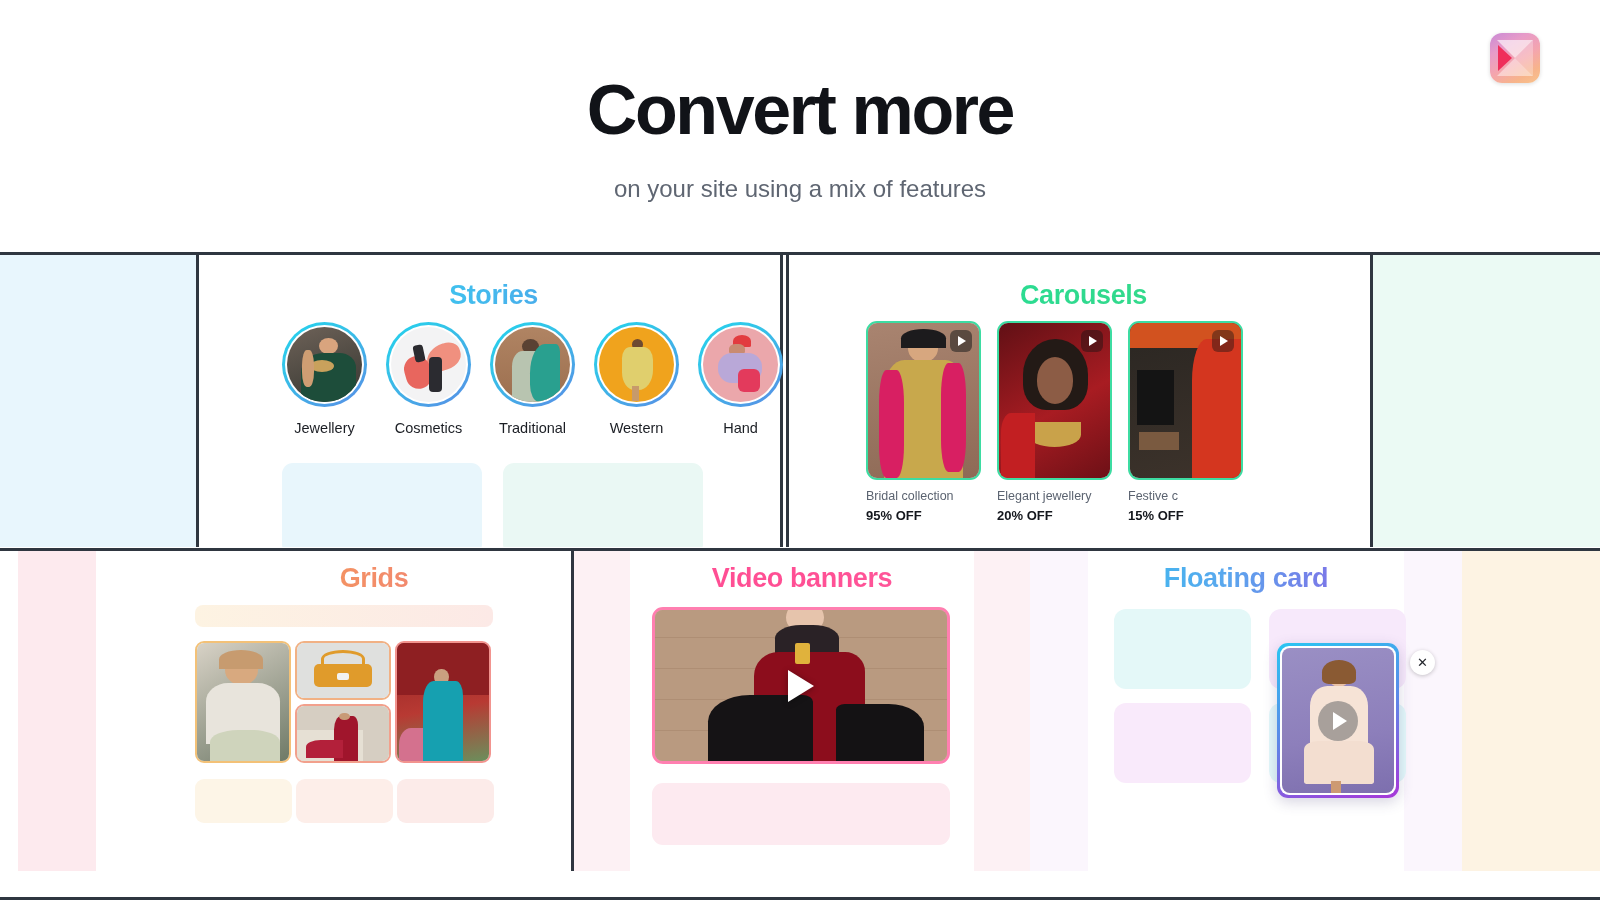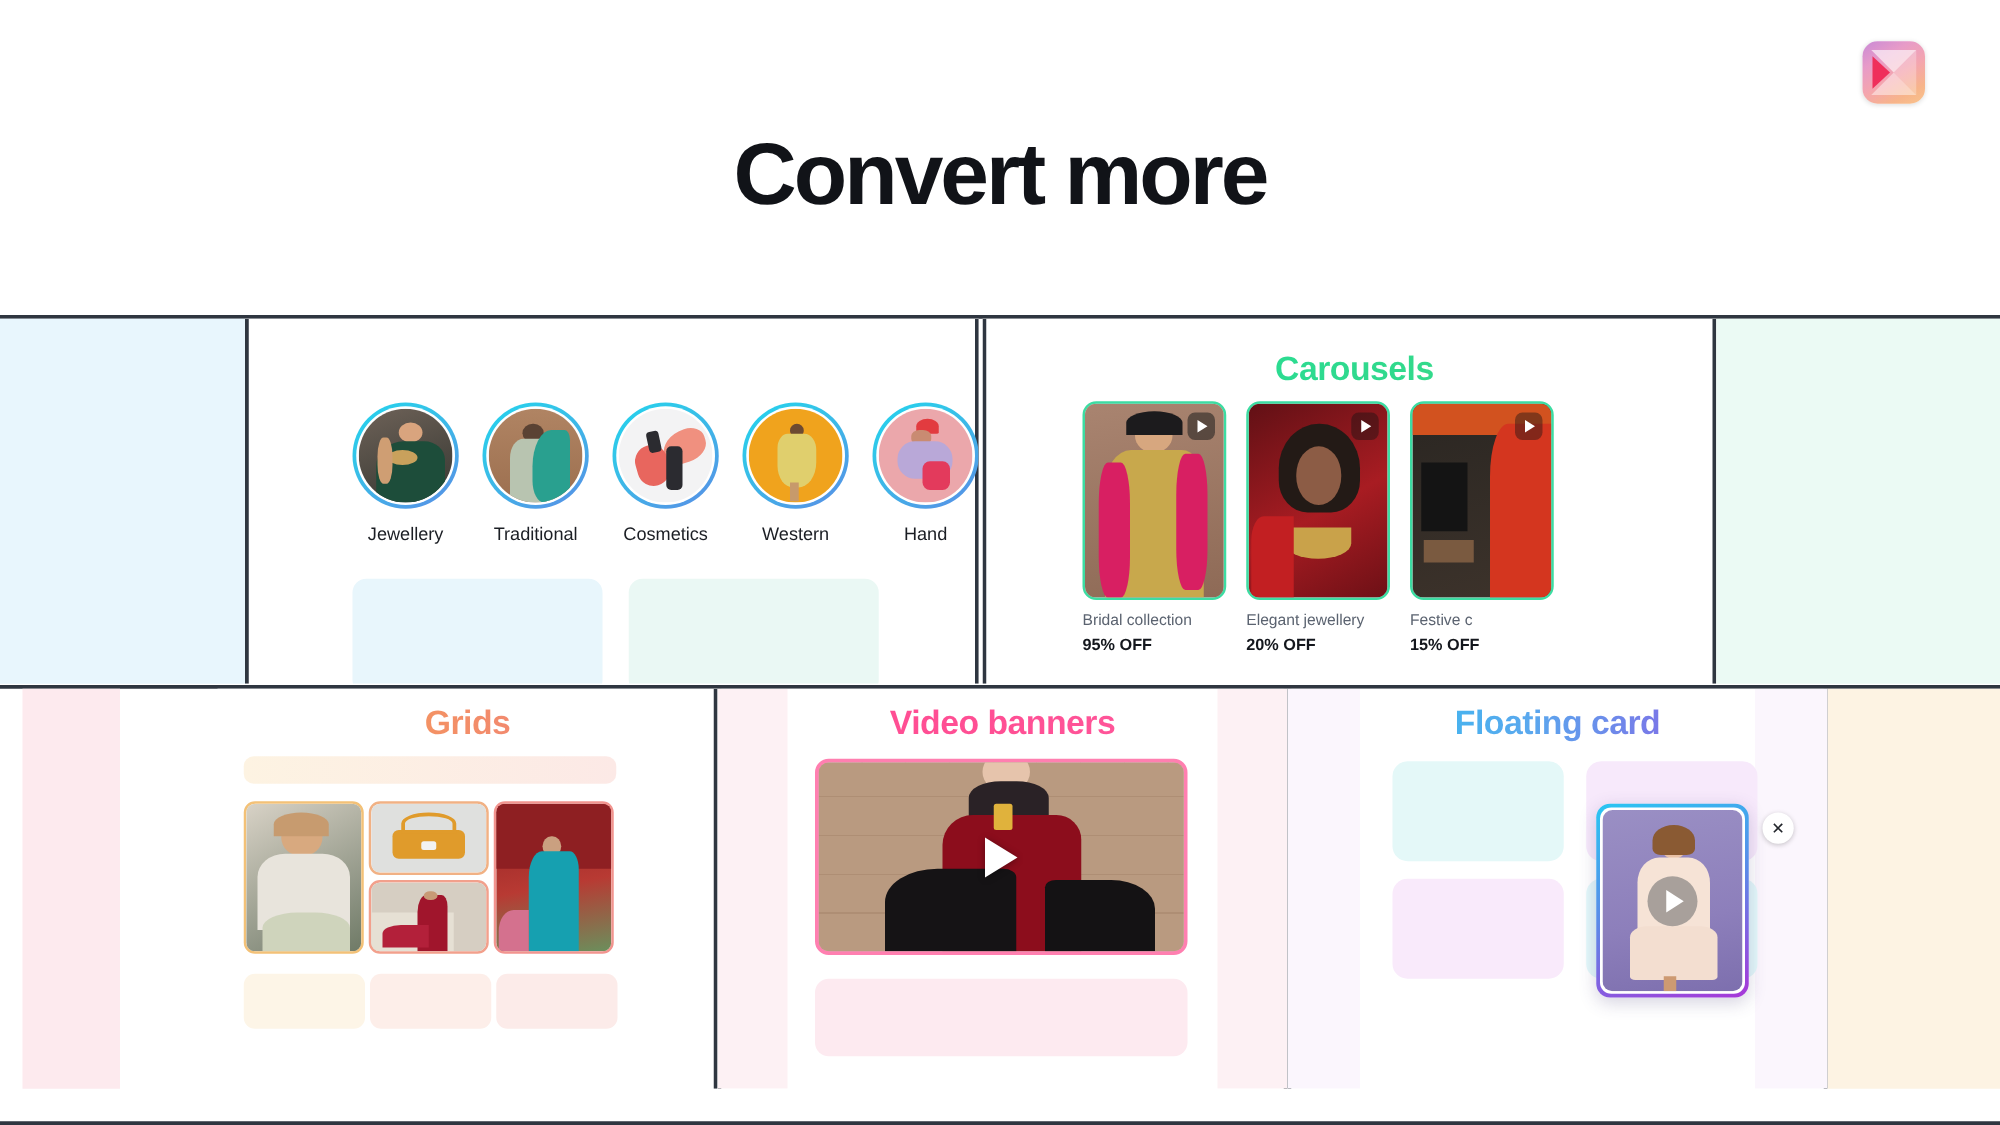--- a/index.html
+++ b/index.html
@@ -191,35 +191,37 @@
           <polygon points="1,37 37,37 19,19" fill="#ffffff" opacity="0.46"></polygon>
           <polygon points="37,1 37,37 19,19" fill="#ffffff" opacity="0.28"></polygon>
           <polygon points="2,6 16,19 2,32" fill="#ef2f5b"></polygon>
         </svg>
       </div>
     </div>
   </div>
 
   <div class="hero">
     <h1>Convert more</h1>
+    <p>on your site using a mix of features</p>
   </div>
 
   <div class="rule-h" style="top:252px"></div>
   <div class="rule-h" style="top:548px"></div>
   <div class="rule-h" style="top:897px"></div>
 
   <div class="strip strip-top">
     <div class="bgband" style="left:0;width:196px;background:#e8f6fd"></div>
     <div class="bgband" style="left:1373px;width:227px;background:#ebfaf4"></div>
 
     <div class="panel" id="stories-panel">
       <div class="vr-left"></div>
       <div class="vr-right"></div>
       <div class="panel-inner">
         <div class="stories-sheet">
+          <div class="sec-title t-stories stories-title">Stories</div>
 
           <div class="story-row">
 
             <div class="story">
               <div class="story-ring">
                   <div class="gap">
                     <div class="story-av">
                 <div class="art">
                         <div class="bgc" style="background:linear-gradient(160deg,#6e6258,#4b4740 60%,#3a3a34)"></div>
                   <div class="fig-head" style="left:42%;top:14%;width:26%;height:22%;background:#d9a47e"></div>
@@ -231,46 +233,46 @@
                   </div>
                 </div>
               <div class="story-label">Jewellery</div>
             </div>
 
             <div class="story">
               <div class="story-ring">
                   <div class="gap">
                     <div class="story-av">
                 <div class="art">
-                        <div class="bgc" style="background:linear-gradient(180deg,#b08463,#9c6f4f)"></div>
-                  <div class="fig-head" style="left:36%;top:16%;width:22%;height:20%;background:#5a4233"></div>
-                  <div class="fig-body" style="left:22%;top:32%;width:48%;height:68%;background:#b8c4b0;border-radius:30% 20% 0 0"></div>
-                  <div class="fig-body" style="left:46%;top:22%;width:40%;height:78%;background:#29a08f;border-radius:50% 14% 0 30%"></div>
-                </div>
-              </div>
-                  </div>
-                </div>
-              <div class="story-label">Traditional</div>
-            </div>
-
-            <div class="story">
-              <div class="story-ring">
-                  <div class="gap">
-                    <div class="story-av">
-                <div class="art">
                         <div class="bgc" style="background:#f3f3f4"></div>
                   <div class="fig-body" style="left:46%;top:22%;width:46%;height:34%;background:#f0907f;border-radius:60% 40% 50% 30%;transform:rotate(-18deg)"></div>
                   <div class="fig-body" style="left:18%;top:38%;width:34%;height:44%;background:#e8665e;border-radius:18px;transform:rotate(-16deg)"></div>
                   <div class="fig-body" style="left:50%;top:40%;width:18%;height:46%;background:#2b2b30;border-radius:4px"></div>
                   <div class="fig-body" style="left:30%;top:24%;width:13%;height:22%;background:#2b2b30;border-radius:3px;transform:rotate(-12deg)"></div>
                 </div>
               </div>
                   </div>
                 </div>
               <div class="story-label">Cosmetics</div>
+            </div>
+
+            <div class="story">
+              <div class="story-ring">
+                  <div class="gap">
+                    <div class="story-av">
+                <div class="art">
+                        <div class="bgc" style="background:linear-gradient(180deg,#b08463,#9c6f4f)"></div>
+                  <div class="fig-head" style="left:36%;top:16%;width:22%;height:20%;background:#5a4233"></div>
+                  <div class="fig-body" style="left:22%;top:32%;width:48%;height:68%;background:#b8c4b0;border-radius:30% 20% 0 0"></div>
+                  <div class="fig-body" style="left:46%;top:22%;width:40%;height:78%;background:#29a08f;border-radius:50% 14% 0 30%"></div>
+                </div>
+              </div>
+                  </div>
+                </div>
+              <div class="story-label">Traditional</div>
             </div>
 
             <div class="story">
               <div class="story-ring">
                   <div class="gap">
                     <div class="story-av">
                 <div class="art">
                         <div class="bgc" style="background:#f0a31d"></div>
                   <div class="fig-head" style="left:44%;top:16%;width:15%;height:14%;background:#6d4a31"></div>
                   <div class="fig-body" style="left:30%;top:26%;width:42%;height:58%;background:#e0cf6d;border-radius:26% 30% 46% 40%"></div>

